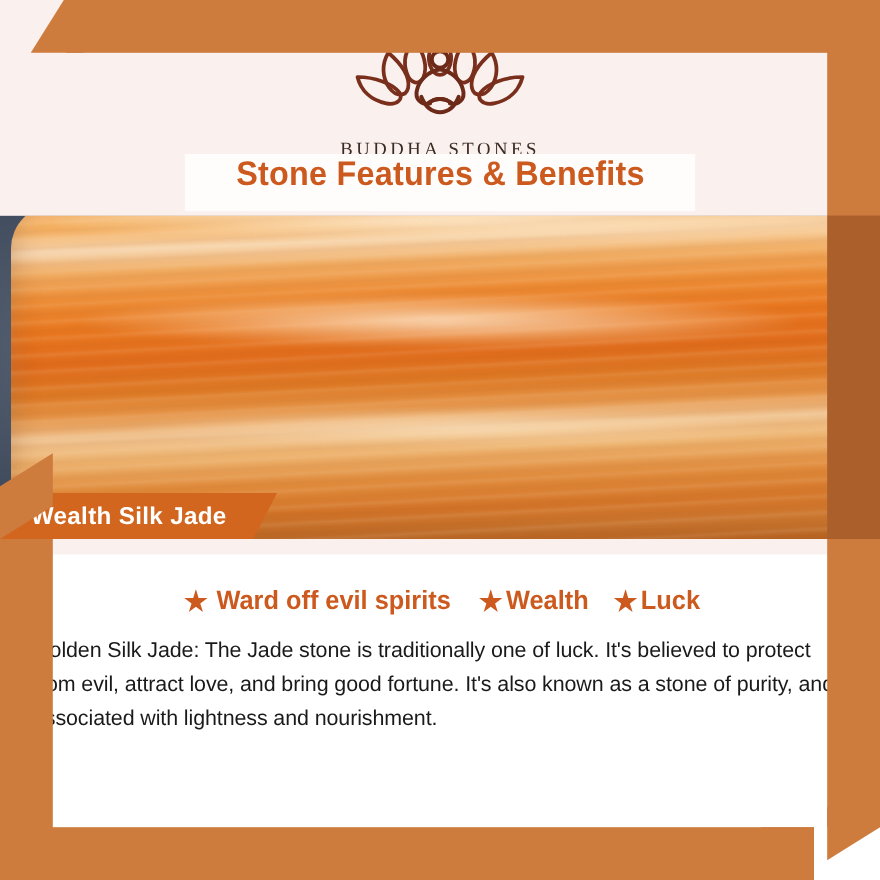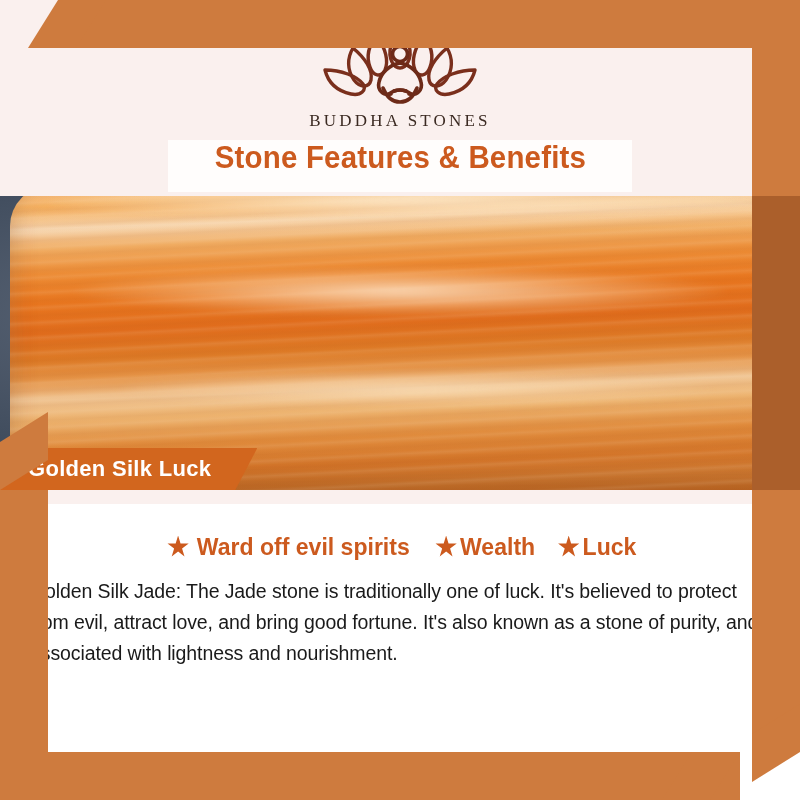--- a/index.html
+++ b/index.html
@@ -131,21 +131,21 @@
     left: 0;
     top: 18px;
     width: 800px;
     text-align: center;
   }
   .logo-mark {
     display: block;
     margin: 0 auto;
   }
   .logo-text {
-    margin-top: 1px;
+    margin-top: 16px;
     font-family: "Liberation Serif", serif;
     font-size: 17px;
     letter-spacing: 3.2px;
     color: #3b2a22;
     text-align: center;
   }
 
   
   .title-panel {
     position: absolute;
@@ -410,21 +410,21 @@
     <div class="photo-bg"></div>
     <div class="stone">
       <div class="stone-bands"></div>
       <div class="stone-top-gloss"></div>
       <div class="stone-highlight"></div>
       <div class="stone-highlight2"></div>
     </div>
   </div>
 
   <div class="name-banner">
-    <span class="name-text">Golden Silk Luck</span>
+    <span class="name-text">Wealth Silk Jade</span>
   </div>
 
   <div class="body-area">
     <div class="body-top-tint"></div>
 
     <div class="benefits">
       <div class="benefit spaced">
         <span class="star"></span>
         <span>Ward off evil spirits</span>
       </div>

